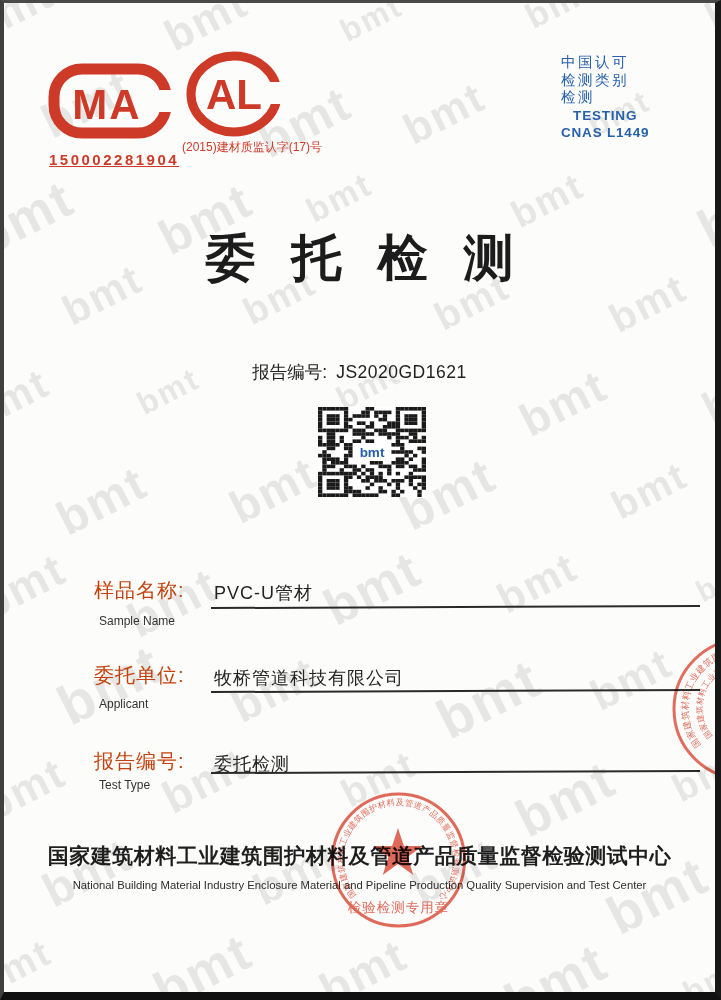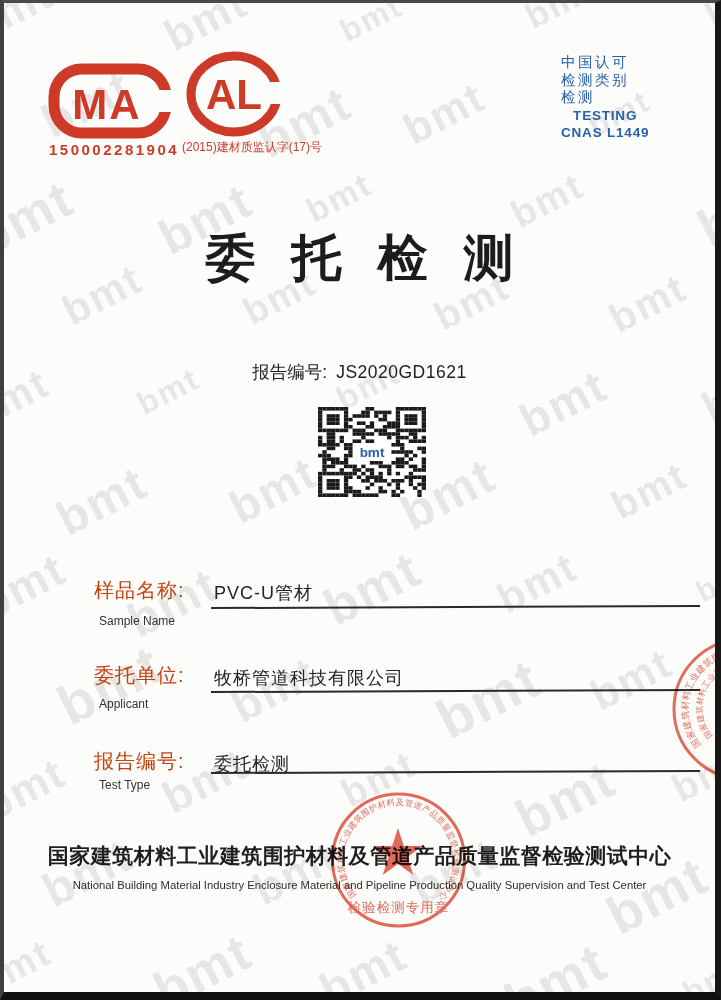--- a/index.html
+++ b/index.html
@@ -104,21 +104,21 @@
 
   <div class="content">
 
     <div class="abs" style="left:43px;top:60px;">
       <svg width="126" height="76" viewBox="0 0 126 76">
         <rect x="7" y="6" width="112" height="64" rx="28" fill="none" stroke="#cd3a28" stroke-width="11"></rect>
         <rect x="108" y="27" width="18" height="22" fill="#fcfcfb"></rect>
         <text x="60" y="56" text-anchor="middle" font-size="42" font-weight="bold" fill="#cd3a28" letter-spacing="2">MA</text>
       </svg>
     </div>
-    <div class="abs cert-num" style="left:45px;top:138px;">150002281904</div>
+    <div class="abs cert-num" style="left:45px;top:148px;text-decoration:underline;">150002281904</div>
 
     <div class="abs" style="left:180px;top:48px;">
       <svg width="100" height="86" viewBox="0 0 100 86">
         <ellipse cx="50" cy="43" rx="43" ry="38" fill="none" stroke="#cd3a28" stroke-width="9"></ellipse>
         <rect x="86" y="31" width="14" height="22" fill="#fcfcfb"></rect>
         <text x="50" y="58" text-anchor="middle" font-size="42" font-weight="bold" fill="#cd3a28">AL</text>
       </svg>
     </div>
     <div class="abs cert-cap" style="left:178px;top:136px;">(2015)建材质监认字(17)号</div>
 

